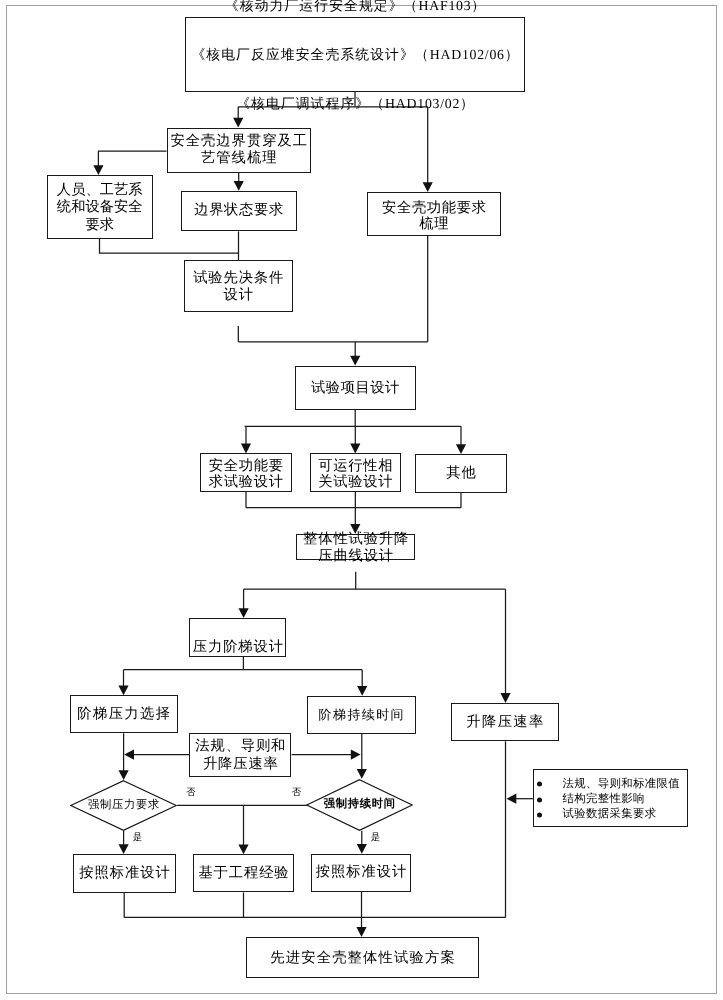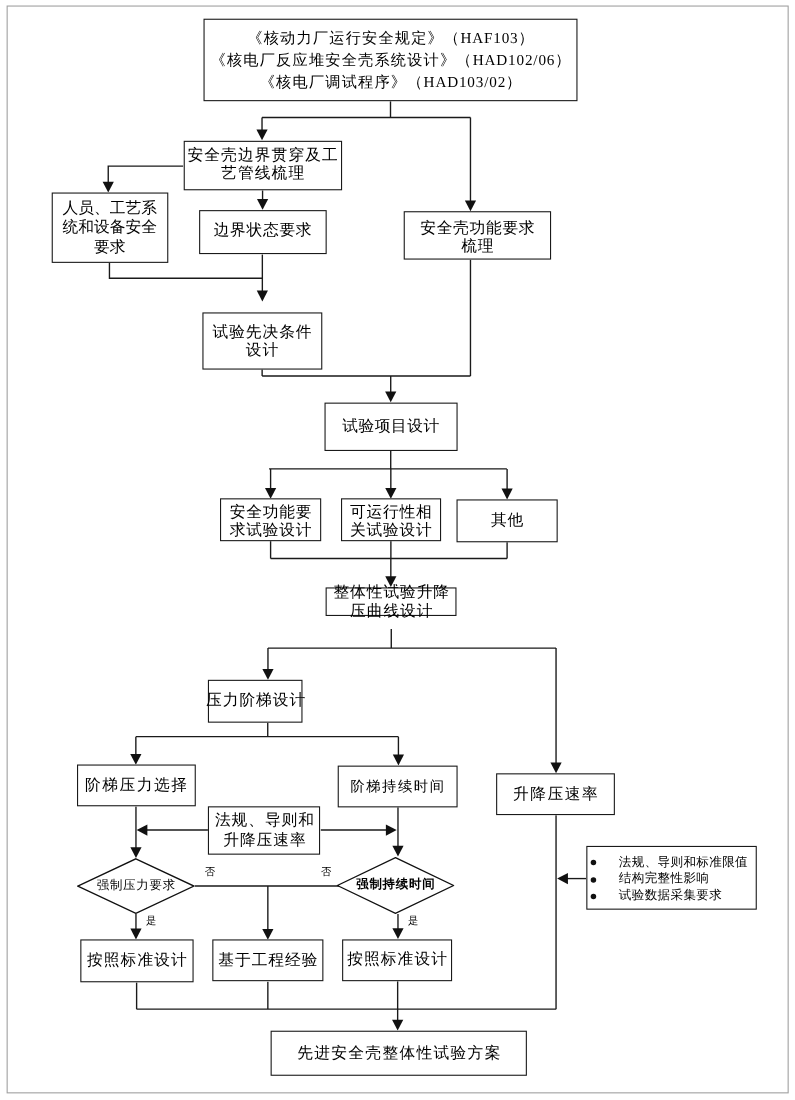--- a/index.html
+++ b/index.html
@@ -69,42 +69,42 @@
 <polygon points="123.6,780 118.5,770.2 128.7,770.2"></polygon>
 <polygon points="361.8,778.7 356.7,768.9 366.9,768.9"></polygon>
 <polygon points="124.2,754.6 134,749.5 134,759.7"></polygon>
 <polygon points="360.6,754.6 350.8,749.5 350.8,759.7"></polygon>
 <polygon points="123.6,854 118.5,844.2 128.7,844.2"></polygon>
 <polygon points="361.8,853.7 356.7,843.9 366.9,843.9"></polygon>
 <polygon points="243.5,854.3 238.4,844.5 248.6,844.5"></polygon>
 <polygon points="506.5,798.7 516.3,793.6 516.3,803.8"></polygon>
 <polygon points="361.5,936.9 356.4,927.1 366.6,927.1"></polygon>
 </svg>
-<div class="node" style="left:185px;top:17px;width:340px;height:75px;font-size:13.8px;line-height:20px;letter-spacing:1.1px;--ls:1.1px;padding-top:0px;">
+<div class="node" style="left:185px;top:17px;width:340px;height:75px;font-size:13.8px;line-height:20px;letter-spacing:1.1px;--ls:1.1px;padding-top:0px;gap:29px;">
     <span class="ln"><span class="cjk">《核动力厂运行安全规定》（</span><span class="lat">HAF103</span><span class="cjk">）</span></span>
     <span class="ln"><span class="cjk">《核电厂反应堆安全壳系统设计》（</span><span class="lat">HAD102/06</span><span class="cjk">）</span></span>
     <span class="ln"><span class="cjk">《核电厂调试程序》（</span><span class="lat">HAD103/02</span><span class="cjk">）</span></span>
   </div>
 <div class="node" style="left:166.5px;top:127.5px;width:144.5px;height:45.5px;font-size:14.3px;line-height:17.3px;letter-spacing:1px;--ls:1px;padding-top:0px;">
     <span class="ln"><span class="cjk">安全壳边界贯穿及工</span></span>
     <span class="ln"><span class="cjk">艺管线梳理</span></span>
   </div>
 <div class="node" style="left:47px;top:175px;width:105.5px;height:63.5px;font-size:14.3px;line-height:17.3px;letter-spacing:0px;--ls:0px;padding-top:2.4px;">
     <span class="ln"><span class="cjk">人员、工艺系</span></span>
     <span class="ln"><span class="cjk">统和设备安全</span></span>
     <span class="ln"><span class="cjk">要求</span></span>
   </div>
 <div class="node" style="left:181px;top:190.7px;width:115.5px;height:40.7px;font-size:14.3px;line-height:17.3px;letter-spacing:0.65px;--ls:0.65px;padding-top:-0.8px;">
     <span class="ln"><span class="cjk">边界状态要求</span></span>
   </div>
 <div class="node" style="left:367px;top:192px;width:134px;height:44px;font-size:14.3px;line-height:16px;letter-spacing:0.65px;--ls:0.65px;padding-top:4px;">
     <span class="ln"><span class="cjk">安全壳功能要求</span></span>
     <span class="ln"><span class="cjk">梳理</span></span>
   </div>
-<div class="node" style="left:184px;top:284px;width:108.5px;height:52px;font-size:14.3px;line-height:17.5px;letter-spacing:0.85px;--ls:0.85px;padding-top:2.4px;">
+<div class="node" style="left:184px;top:260px;width:108.5px;height:52px;font-size:14.3px;line-height:17.5px;letter-spacing:0.85px;--ls:0.85px;padding-top:2.4px;">
     <span class="ln"><span class="cjk">试验先决条件</span></span>
     <span class="ln"><span class="cjk">设计</span></span>
   </div>
 <div class="node" style="left:294.7px;top:365.6px;width:121px;height:44px;font-size:14.3px;line-height:17.3px;letter-spacing:0.5px;--ls:0.5px;padding-top:2px;">
     <span class="ln"><span class="cjk">试验项目设计</span></span>
   </div>
 <div class="node" style="left:200px;top:453.4px;width:92px;height:38.3px;font-size:14.3px;line-height:16.3px;letter-spacing:0.7px;--ls:0.7px;padding-top:3.2px;">
     <span class="ln"><span class="cjk">安全功能要</span></span>
     <span class="ln"><span class="cjk">求试验设计</span></span>
   </div>
@@ -112,21 +112,21 @@
     <span class="ln"><span class="cjk">可运行性相</span></span>
     <span class="ln"><span class="cjk">关试验设计</span></span>
   </div>
 <div class="node" style="left:415px;top:454px;width:92px;height:38.8px;font-size:14.3px;line-height:16.3px;letter-spacing:0.8px;--ls:0.8px;padding-top:-0.4px;">
     <span class="ln"><span class="cjk">其他</span></span>
   </div>
 <div class="node" style="left:296.3px;top:533.7px;width:118.8px;height:26px;font-size:14.3px;line-height:17px;letter-spacing:0.85px;--ls:0.85px;padding-top:3px;">
     <span class="ln"><span class="cjk">整体性试验升降</span></span>
     <span class="ln"><span class="cjk">压曲线设计</span></span>
   </div>
-<div class="node" style="left:189.4px;top:618px;width:86px;height:38.8px;font-size:14.3px;line-height:17px;letter-spacing:0.9px;--ls:0.9px;padding-top:-4.4px;">
+<div class="node" style="left:189.4px;top:618px;width:97px;height:38.8px;font-size:14.3px;line-height:17px;letter-spacing:0.9px;--ls:0.9px;padding-top:-4.4px;justify-content:flex-end;">
     <span class="ln"><span class="cjk">压力阶梯设计</span></span>
   </div>
 <div class="node" style="left:69.7px;top:695.2px;width:108px;height:38px;font-size:14.3px;line-height:17px;letter-spacing:1.4px;--ls:1.4px;padding-top:0px;">
     <span class="ln"><span class="cjk">阶梯压力选择</span></span>
   </div>
 <div class="node" style="left:306.6px;top:695.8px;width:109px;height:37.8px;font-size:13px;line-height:17px;letter-spacing:1.4px;--ls:1.4px;padding-top:0px;">
     <span class="ln"><span class="cjk">阶梯持续时间</span></span>
   </div>
 <div class="node" style="left:450.8px;top:702.9px;width:108px;height:38.3px;font-size:14.3px;line-height:17px;letter-spacing:1.4px;--ls:1.4px;padding-top:0px;">
     <span class="ln"><span class="cjk">升降压速率</span></span>

